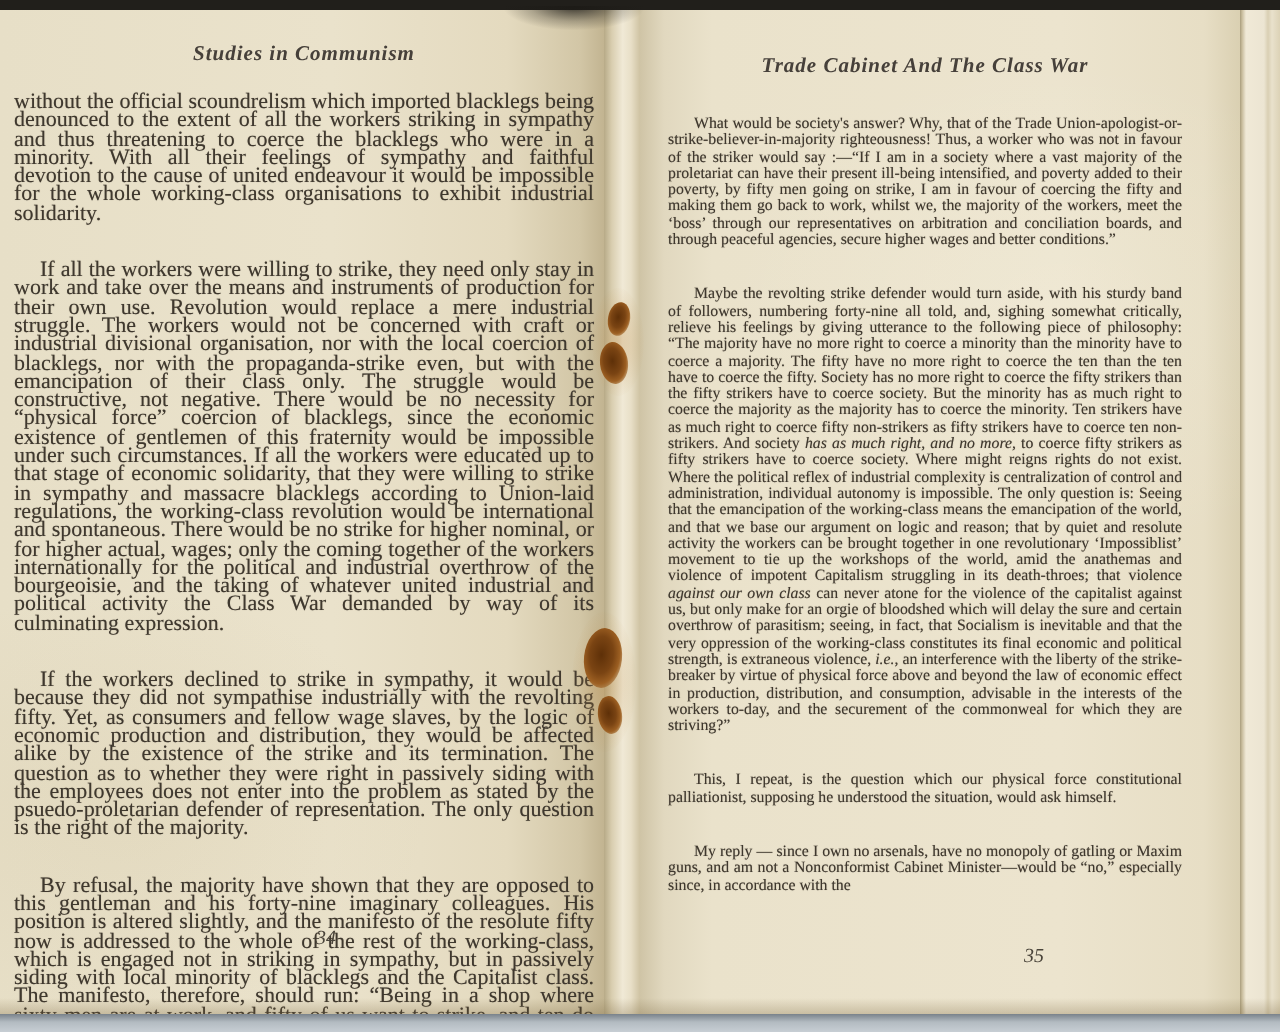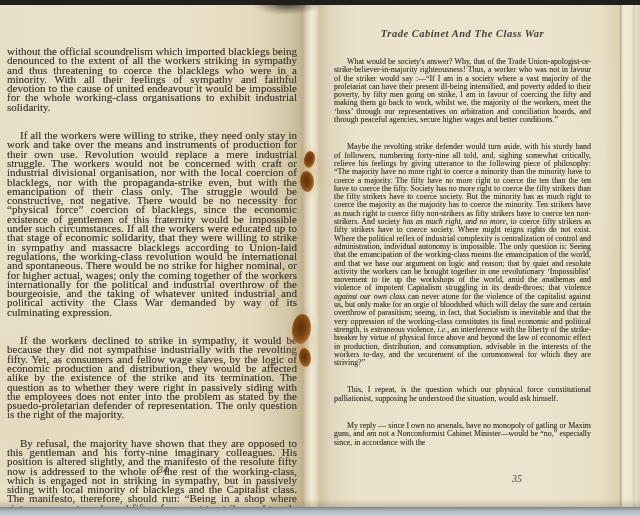--- a/index.html
+++ b/index.html
@@ -92,20 +92,21 @@
 
 <div class="photo">
 
   <div class="book">
 
     <div class="page page-left"></div>
     <div class="gutter"></div>
     <div class="page page-right"></div>
     <div class="fore-edge"></div>
 
+    <div class="running-header header-left">Studies in Communism</div>
 
     <div class="running-header header-right">Trade Cabinet And The Class War</div>
 
     <div class="text-col col-left">
         <p class="para"><span>without the official scoundrelism which imported blacklegs being denounced to the extent of all the workers striking in sympathy and thus threatening to coerce the blacklegs who were in a minority. With all their feelings of sympathy and faithful devotion to the cause of united endeavour it would be impossible for the whole working-class organisations to exhibit industrial solidarity.</span></p>
         <p class="para indent"><span>If all the workers were willing to strike, they need only stay in work and take over the means and instruments of production for their own use.  Revolution would replace a mere industrial struggle.  The workers would not be concerned with craft or industrial divisional organisation, nor with the local coercion of blacklegs, nor with the propaganda-strike even, but with the emancipation of their class only.  The struggle would be constructive, not negative.  There would be no necessity for “physical force” coercion of blacklegs, since the economic existence of gentlemen of this fraternity would be impossible under such circumstances.  If all the workers were educated up to that stage of economic solidarity, that they were willing to strike in sympathy and massacre blacklegs according to Union-laid regulations, the working-class revolution would be international and spontaneous.  There would be no strike for higher nominal, or for higher actual, wages; only the coming together of the workers internationally for the political and industrial overthrow of the bourgeoisie, and the taking of whatever united industrial and political activity the Class War demanded by way of its culminating expression.</span></p>
         <p class="para indent"><span>If the workers declined to strike in sympathy, it would be because they did not sympathise industrially with the revolting fifty.  Yet, as consumers and fellow wage slaves, by the logic of economic production and distribution, they would be affected alike by the existence of the strike and its termination.  The question as to whether they were right in passively siding with the employees does not enter into the problem as stated by the psuedo-proletarian defender of representation.  The only question is the right of the majority.</span></p>
         <p class="para indent"><span>By refusal, the majority have shown that they are opposed to this gentleman and his forty-nine imaginary colleagues.  His position is altered slightly, and the manifesto of the resolute fifty now is addressed to the whole of the rest of the working-class, which is engaged not in striking in sympathy, but in passively siding with local minority of blacklegs and the Capitalist class.  The manifesto, therefore, should run:  “Being in a shop where sixty men are at work, and fifty of us want to strike, and ten do not, I am in favour of coercing the ten and making them come out, while we fifty fight the ‘boss.’  As the rest of the working-class and the whole of the Capitalist class side with the ‘boss’ and the ten non-strikers, I am in favour of coercing the majority of my own class and the whole of the Capitalist class also.”</span></p>
       </div>
 

